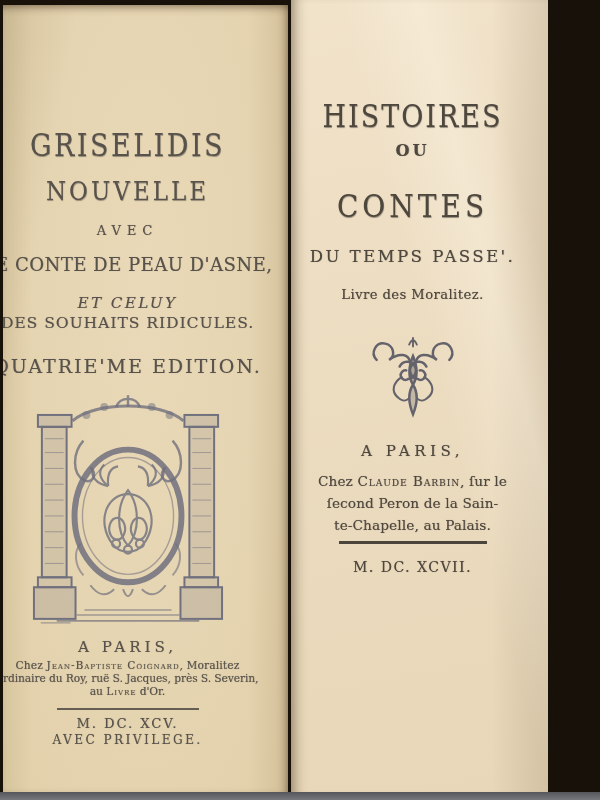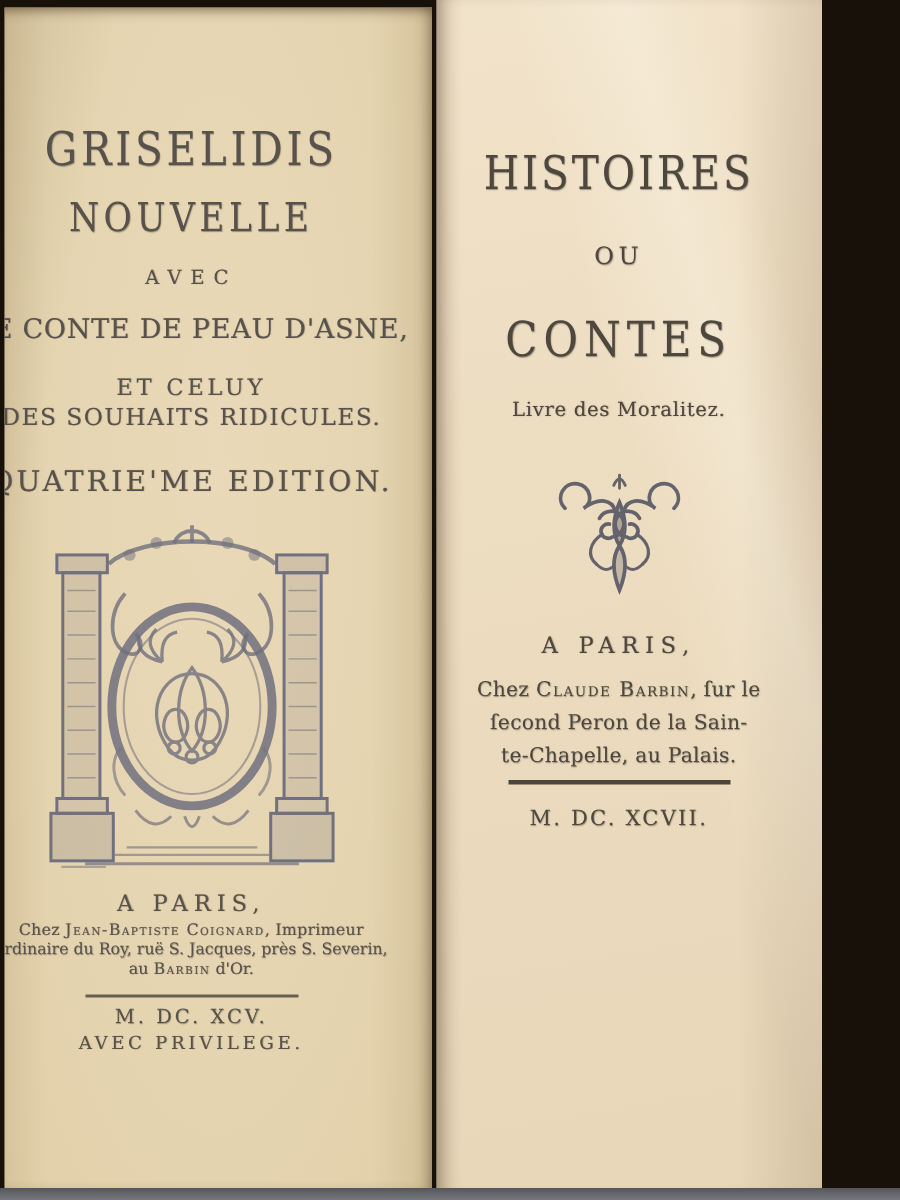--- a/index.html
+++ b/index.html
@@ -21,48 +21,48 @@
       linear-gradient(170deg, #f1e3ca 0%, #ecdcc0 45%, #e8d7b8 100%);
     box-shadow: inset 9px 0 10px -6px rgba(60,40,20,0.38);}
 
   #bottom-strip{position:absolute;left:0;top:792px;width:600px;height:8px;
     background:linear-gradient(#55555c,#77777e);}
 
   
   .stack{position:absolute;inset:0;display:flex;flex-direction:column;
          align-items:center;text-align:center;}
   #left-page .stack{padding-right:36px;color:#57524b;
-     text-shadow:0.4px 0.4px 0.7px rgba(87,82,75,0.55);}
+     text-shadow:0.4px 0.4px 0.7px rgba(87,82,75,0.55);justify-content:center;}
   #right-page .stack{padding-right:14px;color:#4e473e;
      text-shadow:0.4px 0.4px 0.8px rgba(78,71,62,0.55);}
 
   .ln{white-space:nowrap;}
   .tall{transform:scaleY(1.15);transform-origin:50% 50%;}
   .it{}
   .sc{font-variant:small-caps;letter-spacing:1px;}
 
   
   .lp-t1{margin-top:78px;font-size:27px;letter-spacing:2.5px;line-height:36px;}
   .lp-t2{margin-top:11px;font-size:23px;letter-spacing:3px;line-height:33px;}
   .lp-avec{margin-top:15px;font-size:13px;letter-spacing:6px;line-height:16px;}
   .lp-s1{margin-top:14px;font-size:18px;letter-spacing:0.5px;line-height:24px;}
-  .lp-s2{margin-top:17px;font-size:15px;letter-spacing:2.5px;line-height:19px;}
+  .lp-s2{margin-top:17px;font-size:15px;letter-spacing:2.5px;line-height:19px;font-style:italic;}
   .lp-s3{font-size:15.5px;letter-spacing:1px;line-height:21px;}
   .lp-ed{margin-top:24px;font-size:19px;letter-spacing:2px;line-height:17px;}
   .lp-woodcut{margin-top:16px;}
   .lp-city{margin-top:7px;font-size:15px;letter-spacing:4px;line-height:18px;}
   .lp-imp{margin-top:3px;font-size:10.5px;line-height:13px;letter-spacing:0.2px;}
   .lp-imp2{font-size:10.5px;line-height:13px;}
   .lp-rule{margin-top:10px;width:142px;height:2px;background:#655e52;}
   .lp-date{margin-top:6px;font-size:13px;letter-spacing:2px;line-height:16px;}
   .lp-priv{margin-top:1px;font-size:12px;letter-spacing:2.5px;line-height:15px;}
 
   
   .rp-t1{margin-top:97px;font-size:27px;letter-spacing:2px;line-height:40px;}
-  .rp-ou{margin-top:24px;font-size:16px;letter-spacing:3px;line-height:20px;}
+  .rp-ou{margin-top:4px;font-size:16px;letter-spacing:3px;line-height:20px;font-weight:bold;}
   .rp-t2{margin-top:26px;font-size:28px;letter-spacing:4px;line-height:40px;}
   .rp-t3{margin-top:19px;font-size:16.5px;letter-spacing:2.5px;line-height:22px;}
   .rp-sub{margin-top:18px;font-size:13px;letter-spacing:0.5px;line-height:17px;}
   .rp-orn{margin-top:32px;}
   .rp-city{margin-top:15px;font-size:15px;letter-spacing:4.5px;line-height:19px;}
   .rp-imp{font-size:13.5px;line-height:22px;letter-spacing:0.2px;}
   .rp-imp-first{margin-top:9px;}
   .rp-rule{margin-top:5px;width:148px;height:2.5px;background:#4c453b;}
   .rp-priv{margin-top:13px;font-size:13px;letter-spacing:0.5px;line-height:17px;}
   .rp-date{margin-top:14px;font-size:14px;letter-spacing:1.5px;line-height:18px;text-align:center;}
@@ -126,34 +126,35 @@
 
             <path d="M62,196 q12,16 24,4 M138,196 q-12,16 -24,4 M95,200 q5,14 10,0" stroke-width="2" opacity="0.7"></path>
             <path d="M48,226 h104 M56,221 h88" stroke-width="1.5" opacity="0.6"></path>
             <path d="M28,232 h144" stroke-width="2" opacity="0.7"></path>
             <path d="M12,234 h30" stroke-width="1.5" opacity="0.5"></path>
           </g>
         </svg>
       </div>
 
       <div class="ln lp-city">A PARIS,</div>
-      <div class="ln lp-imp"><span>Chez </span><span class="sc">Jean-Baptiste Coignard</span><span>, Imprimeur</span></div>
+      <div class="ln lp-imp"><span>Chez </span><span class="sc">Jean-Baptiste Coignard</span><span>, Moralitez</span></div>
       <div class="ln lp-imp2">ordinaire du Roy, ruë S. Jacques, près S. Severin,</div>
-      <div class="ln lp-imp2"><span>au </span><span class="sc">Barbin</span><span> d'Or.</span></div>
+      <div class="ln lp-imp2"><span>au </span><span class="sc">Livre</span><span> d'Or.</span></div>
       <div class="lp-rule"></div>
       <div class="ln lp-date">M. DC. XCV.</div>
       <div class="ln lp-priv it">AVEC PRIVILEGE.</div>
     </div>
   </div>
 
   <div class="page" id="right-page">
     <div class="stack">
       <div class="ln rp-t1 tall">HISTOIRES</div>
       <div class="ln rp-ou">OU</div>
       <div class="ln rp-t2 tall">CONTES</div>
+      <div class="ln rp-t3">DU TEMPS PASSE'.</div>
       <div class="ln rp-sub it">Livre des Moralitez.</div>
 
       <div class="rp-orn">
         <svg width="92" height="88" viewBox="0 0 96 92" aria-hidden="true">
           <g stroke="#565662" fill="none" stroke-width="2.6" stroke-linecap="round" opacity="0.9">
             <path d="M10,26 C3,19 9,7 19,9 C28,11 30,22 23,26 C34,18 43,20 45,28"></path>
             <path d="M86,26 C93,19 87,7 77,9 C68,11 66,22 73,26 C62,18 53,20 51,28"></path>
             <path d="M34,33 a9,9 0 1,1 9,13 a5,5 0 1,1 -2,-9"></path>
             <path d="M62,33 a9,9 0 1,0 -9,13 a5,5 0 1,0 2,-9"></path>
             <path d="M44,10 q4,-9 8,0 M48,3 v9" stroke-width="2"></path>

